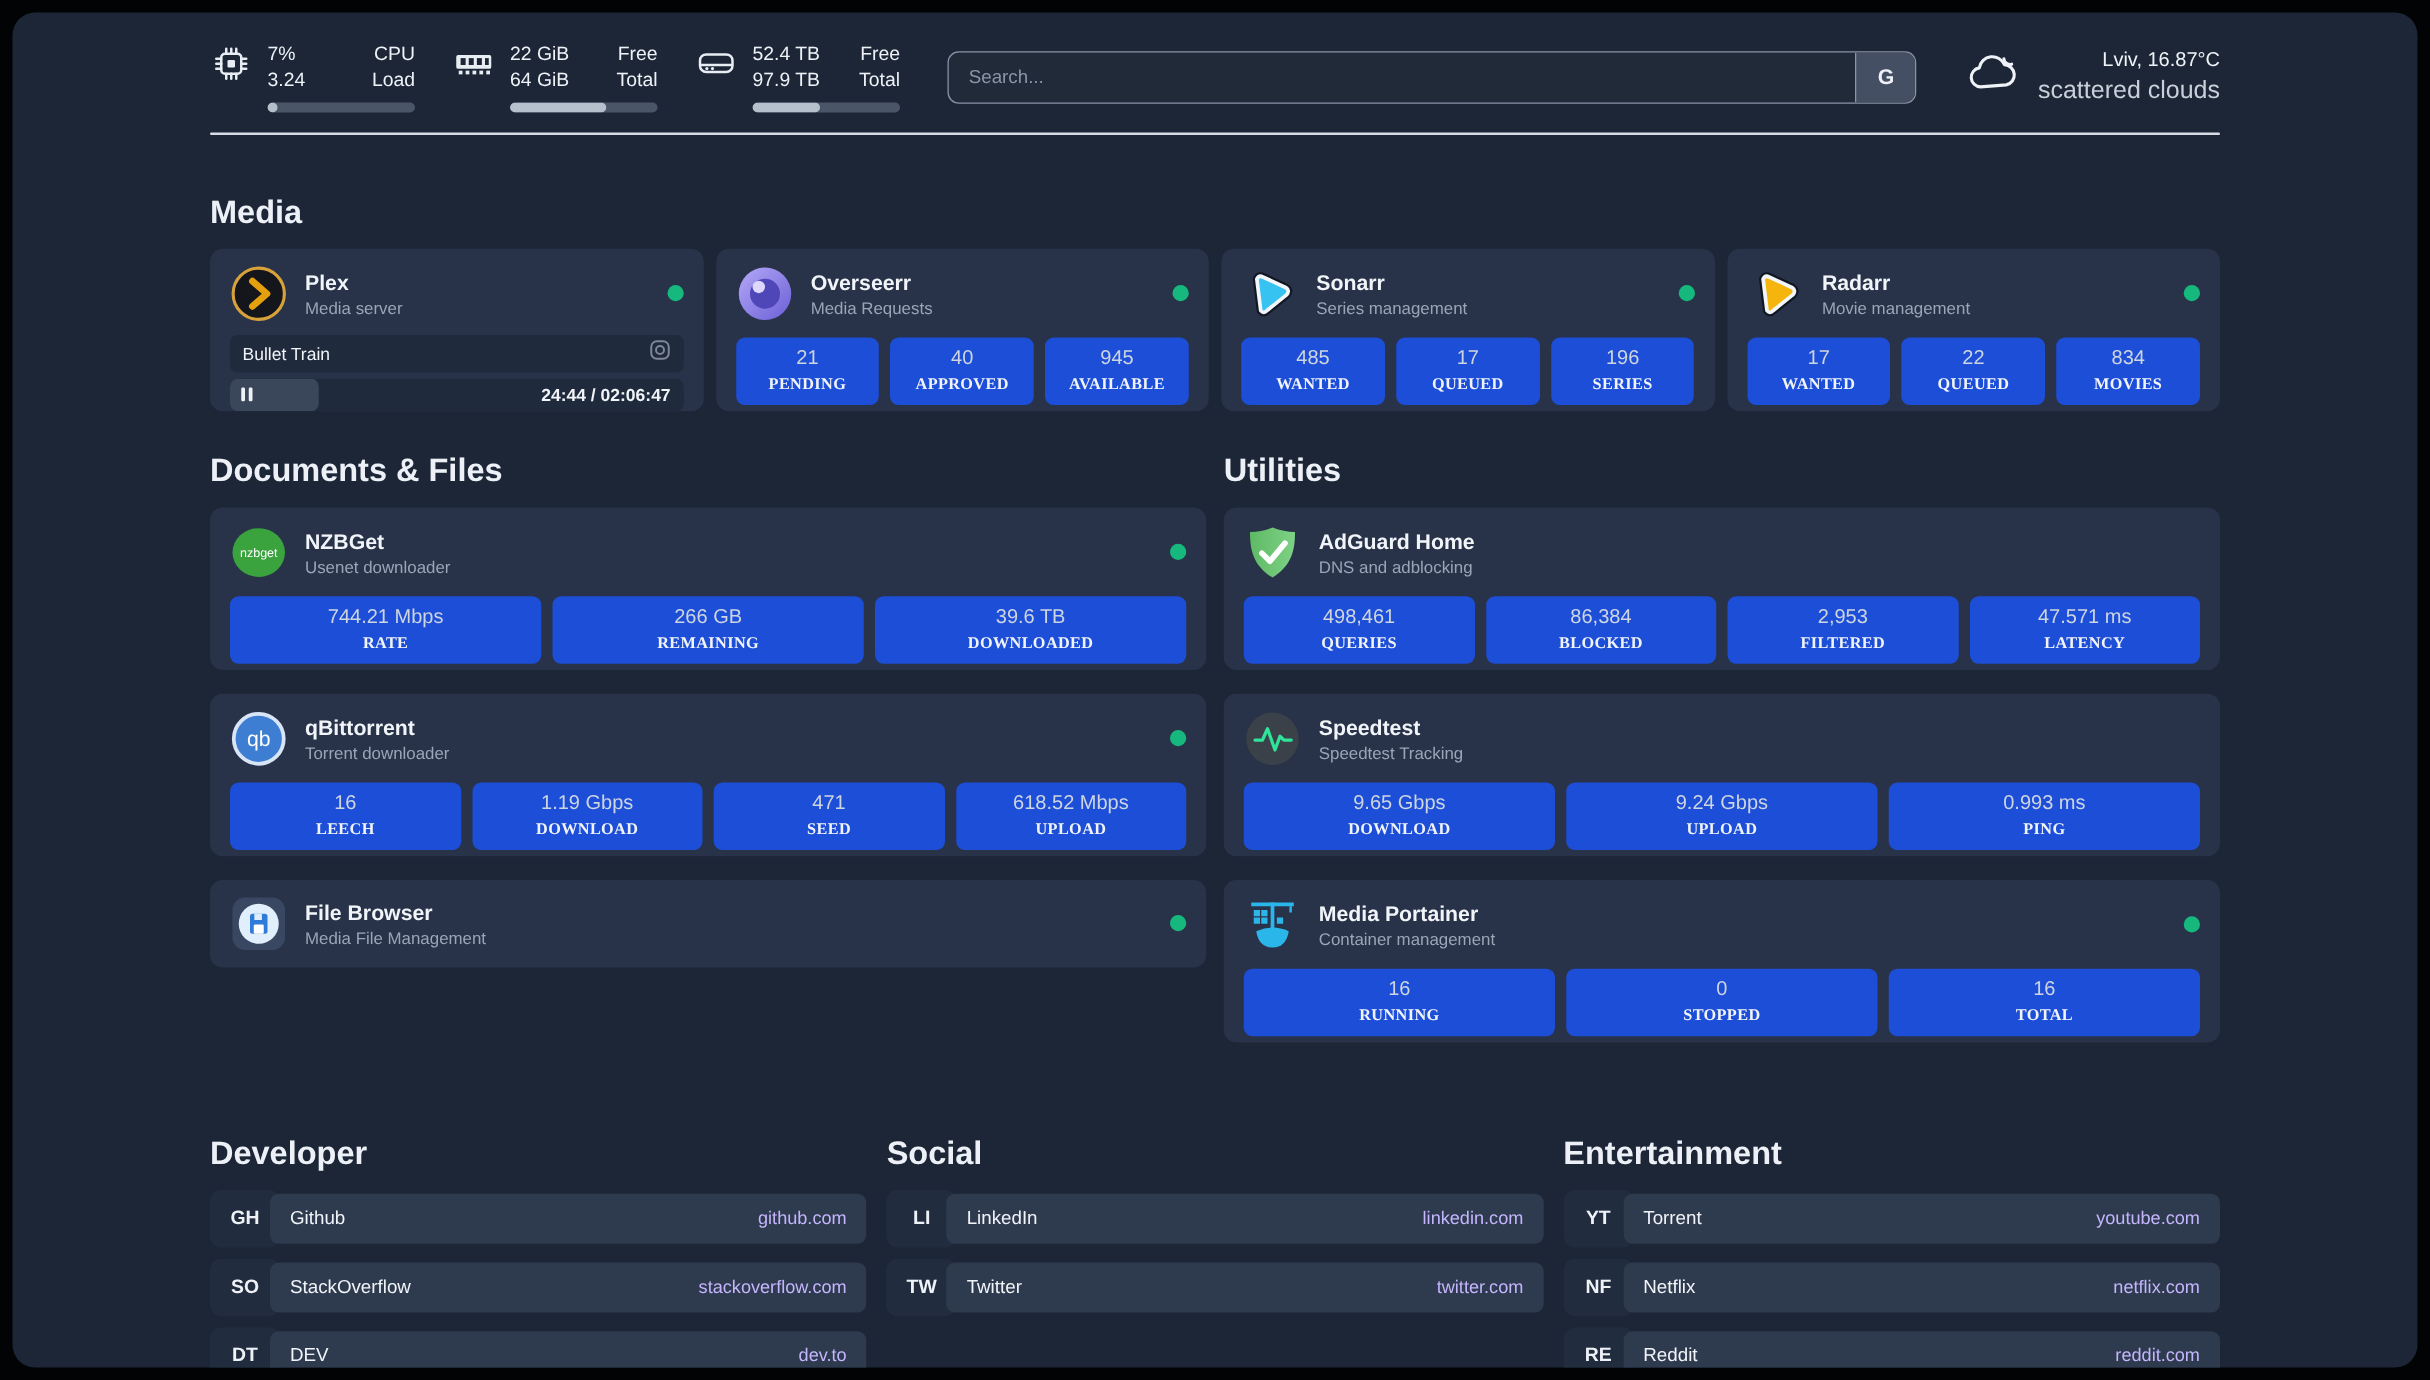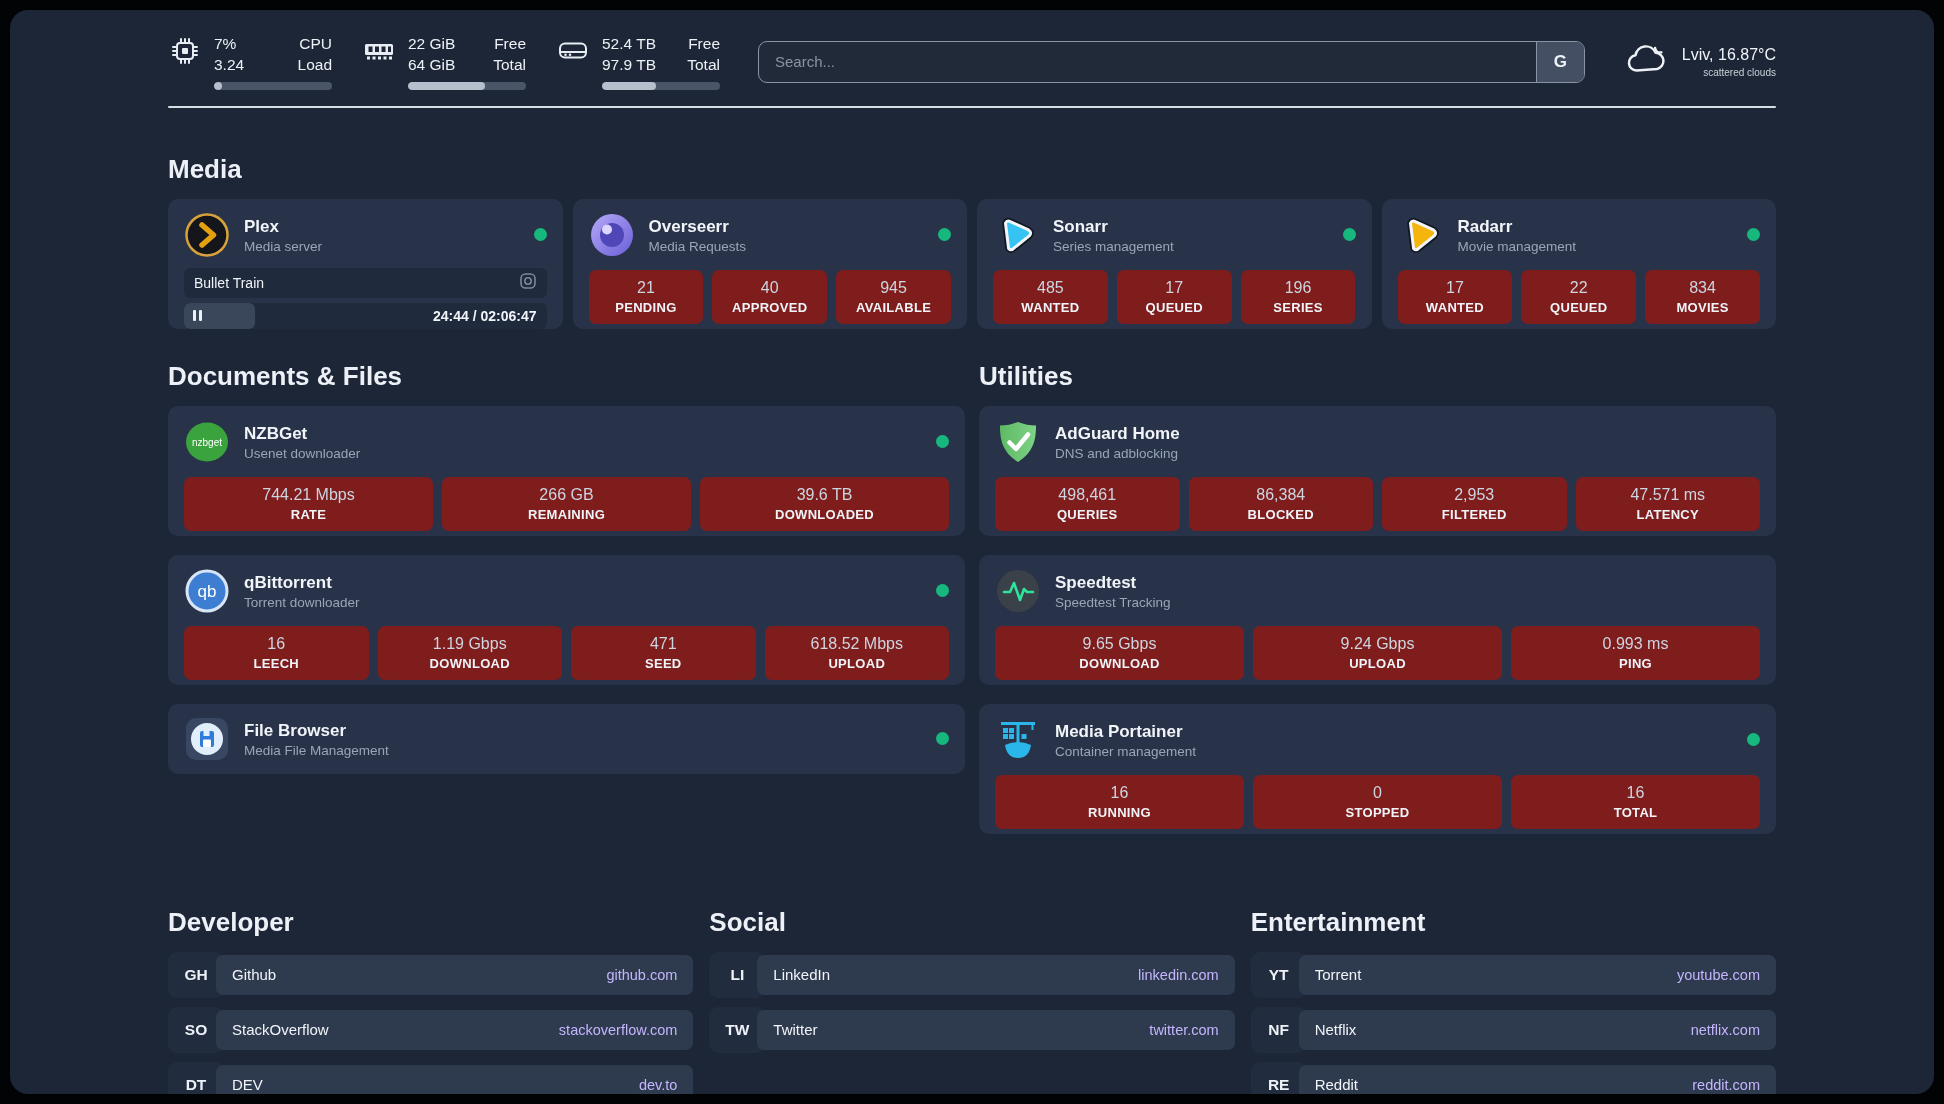--- a/index.html
+++ b/index.html
@@ -19,21 +19,21 @@
   .sys-fill{height:100%;background:#b6bfcc;border-radius:4px;}
 
   .search{flex:1;display:flex;align-items:stretch;height:42px;border:1px solid #8b94a6;border-radius:9px;overflow:hidden;background:rgba(255,255,255,0.02);margin:0 8px;gap:44px;}
   .search input{flex:1;background:transparent;border:none;outline:none;color:#e8edf3;font-size:15px;padding:0 16px;font-family:"Liberation Sans",sans-serif;}
   .search input::placeholder{color:#8b94a6;}
   .g-btn{width:48px;background:#454f63;color:#eef2f7;font-weight:600;font-size:17px;display:flex;align-items:center;justify-content:center;border:none;border-left:1px solid #8b94a6;cursor:pointer;font-family:"Liberation Sans",sans-serif;}
 
   .weather{display:flex;align-items:center;gap:13px;}
   .weather-txt{display:flex;flex-direction:column;line-height:1.35;align-items:flex-end;}
   .weather-loc{color:#f0f4f9;font-size:16px;}
-  .weather-cond{color:#c9d0da;font-size:10px;}
+  .weather-cond{color:#c9d0da;font-size:20px;}
 
   .hr{height:2px;background:#d8dde5;margin-top:16px;border-radius:1px;}
 
   
   h2.section{font-size:26px;font-weight:600;color:#edf1f7;margin:0 0 14px;}
   .media-block{margin-top:46px;}
   .grid4{display:grid;grid-template-columns:repeat(4,1fr);gap:10px;}
   .grid2{display:grid;grid-template-columns:1fr 1fr;gap:14px;align-items:start;margin-top:32px;}
   .col{display:flex;flex-direction:column;}
   .col .app-card{margin-bottom:19px;}
@@ -43,23 +43,23 @@
   .app-card.short .card-head{flex:1;}
   .card-head{display:flex;align-items:center;gap:14px;}
   .app-icon{width:46px;height:46px;flex:0 0 auto;}
   .app-icon svg{display:block;width:46px;height:46px;}
   .titles{display:flex;flex-direction:column;}
   .t-title{font-size:17px;font-weight:600;color:#f1f4f8;line-height:1.25;}
   .t-sub{font-size:13.5px;color:#9aa5b8;margin-top:2px;}
   .dot{margin-left:auto;width:13px;height:13px;border-radius:50%;background:#16b87d;flex:0 0 auto;}
 
   .stat-row{display:flex;gap:9px;margin-top:12px;}
-  .stat{flex:1;background:#7f1d1d;border-radius:7px;height:54px;display:flex;flex-direction:column;align-items:center;justify-content:center;gap:3px;}
+  .stat{flex:1;background:#1d4ed8;border-radius:7px;height:54px;display:flex;flex-direction:column;align-items:center;justify-content:center;gap:3px;}
   .stat .v{font-size:16px;color:#cdd5e0;}
-  .stat .l{font-size:13px;font-weight:700;color:#f0f4f9;letter-spacing:.3px;}
+  .stat .l{font-size:13px;font-weight:700;color:#f0f4f9;letter-spacing:.3px;font-family:Liberation Serif, serif;}
 
   
   .np-row{margin-top:10px;background:#1f2a3c;border-radius:6px;height:30px;display:flex;align-items:center;justify-content:space-between;padding:0 10px;}
   .np-title{font-size:14px;color:#f1f4f8;}
   .np-bar{margin-top:5px;background:#1f2a3c;border-radius:6px;height:26px;position:relative;display:flex;align-items:center;overflow:hidden;}
   .np-fill{position:absolute;left:0;top:0;bottom:0;background:#3a4659;border-radius:6px;display:flex;align-items:center;padding-left:9px;}
   .pause{display:flex;gap:3px;cursor:pointer;}
   .pb{width:3px;height:11px;background:#eef2f7;border-radius:1px;display:block;}
   .np-time{margin-left:auto;padding-right:10px;font-size:14px;font-weight:600;color:#f1f4f8;position:relative;z-index:1;}
 

